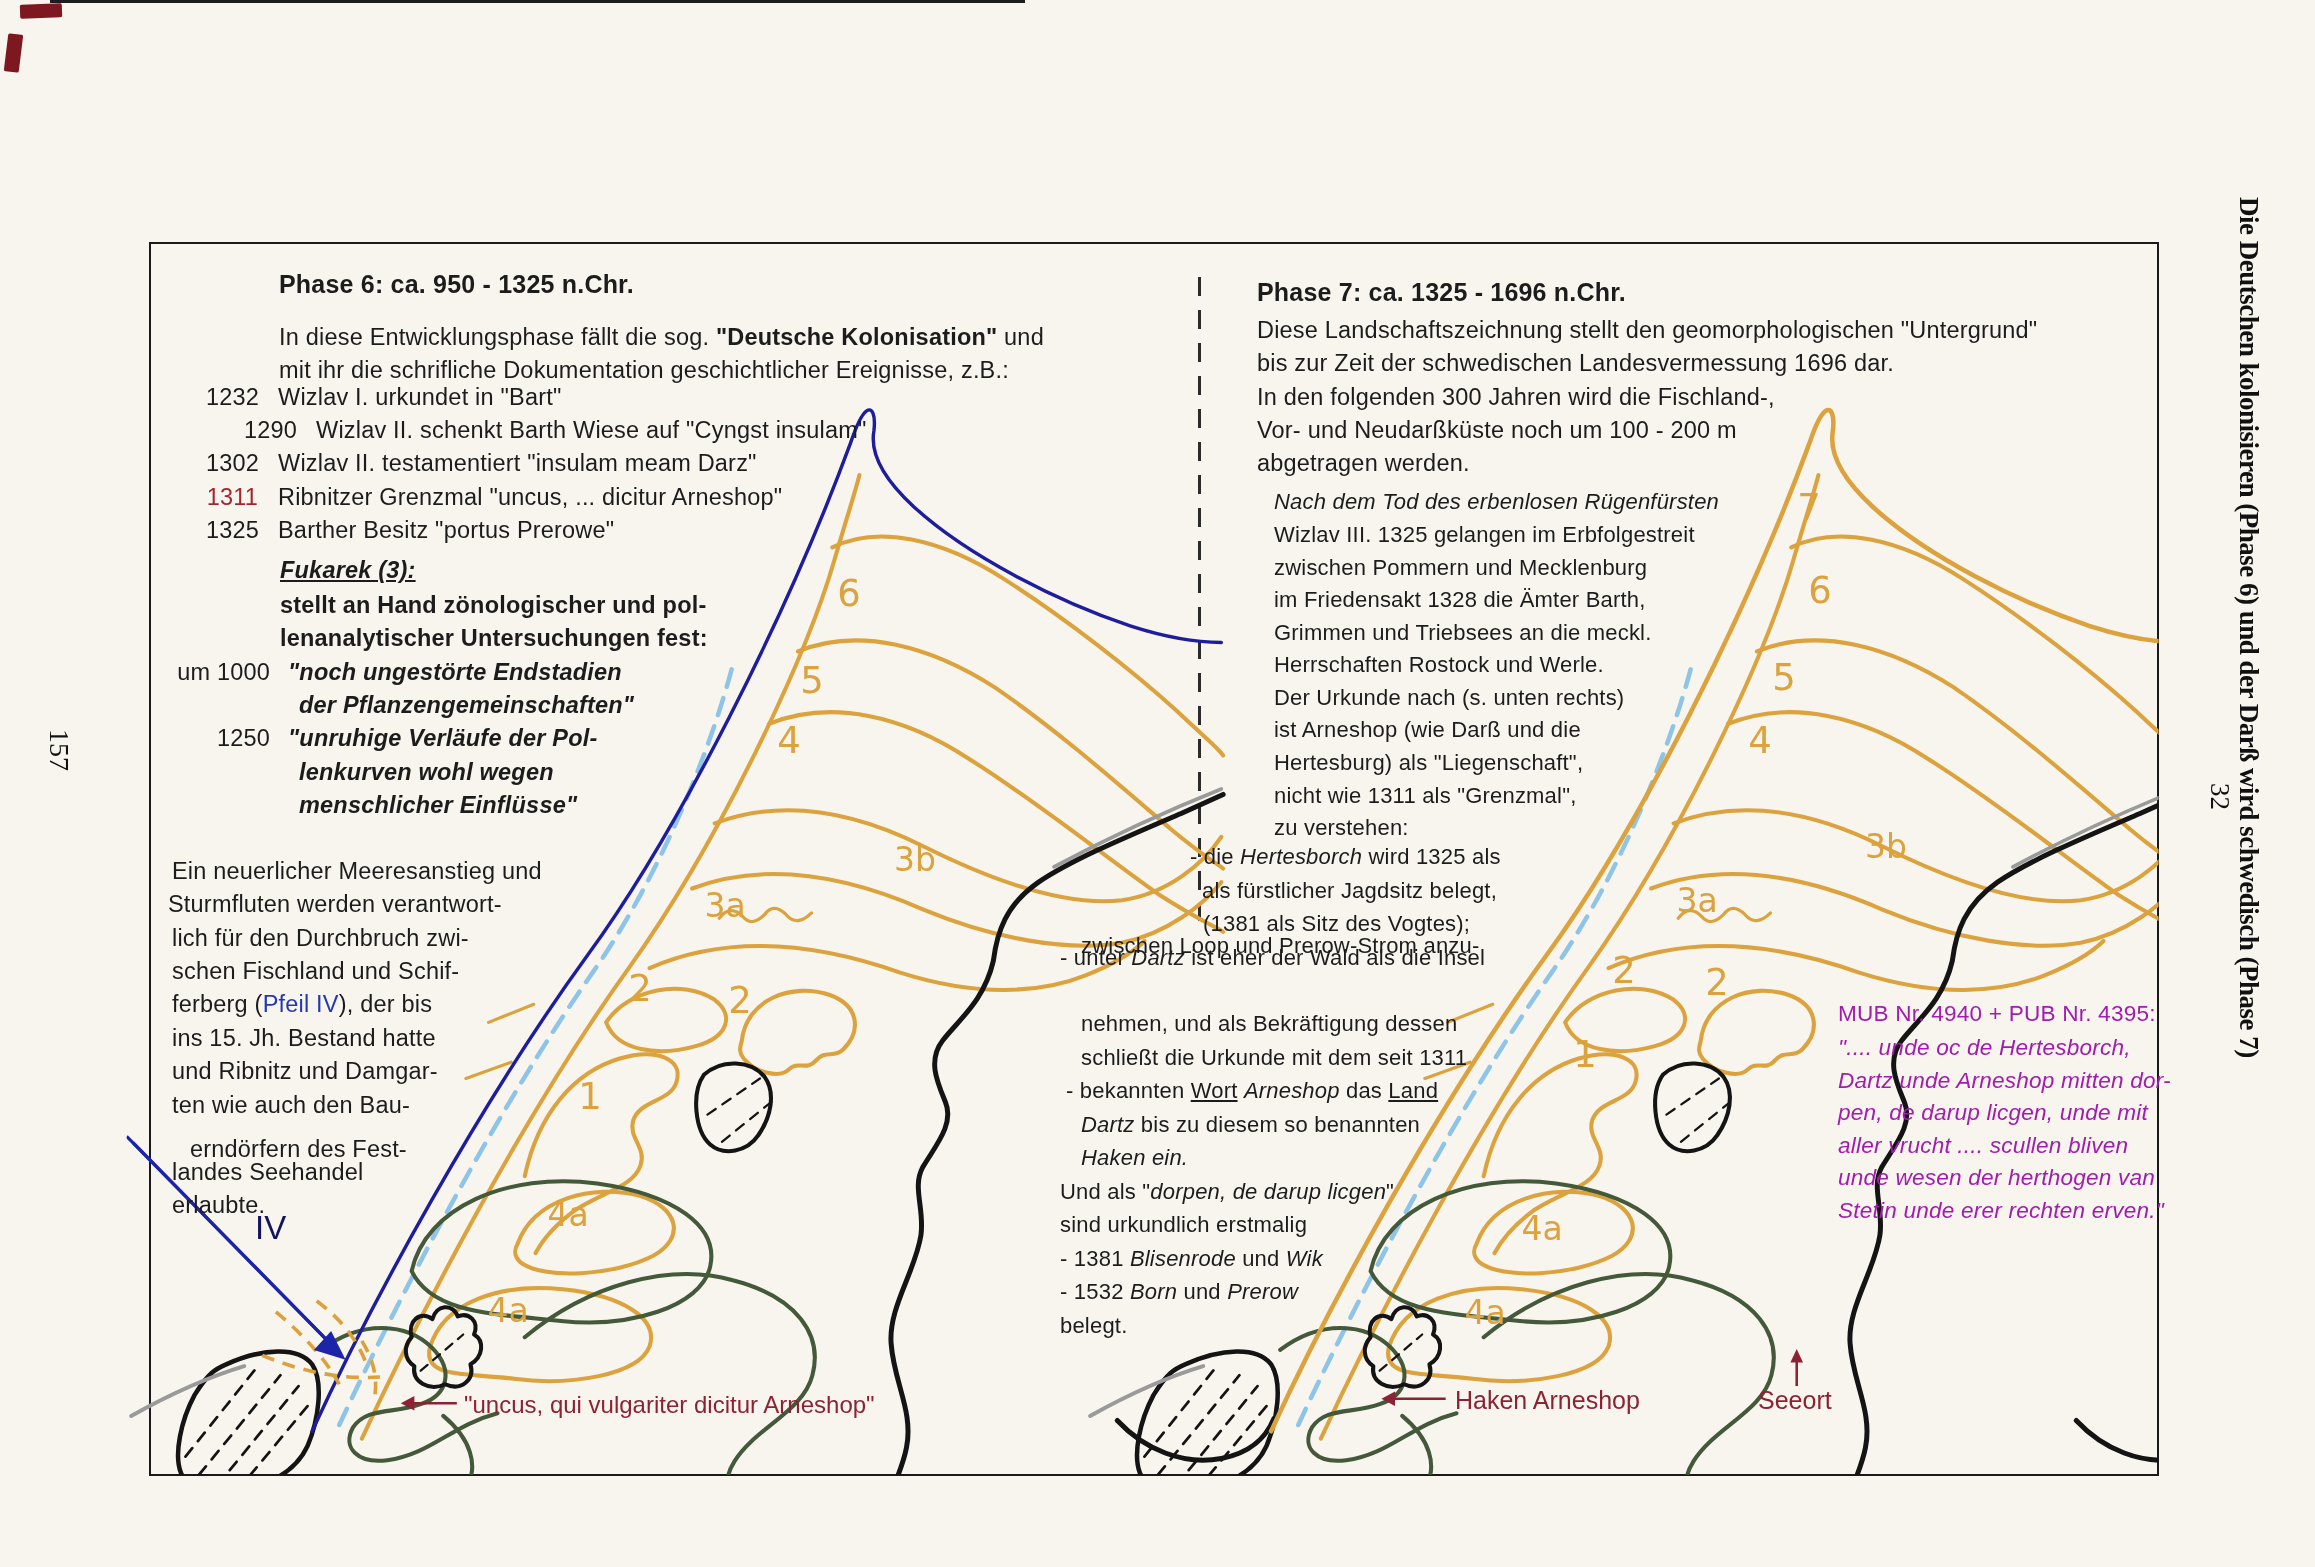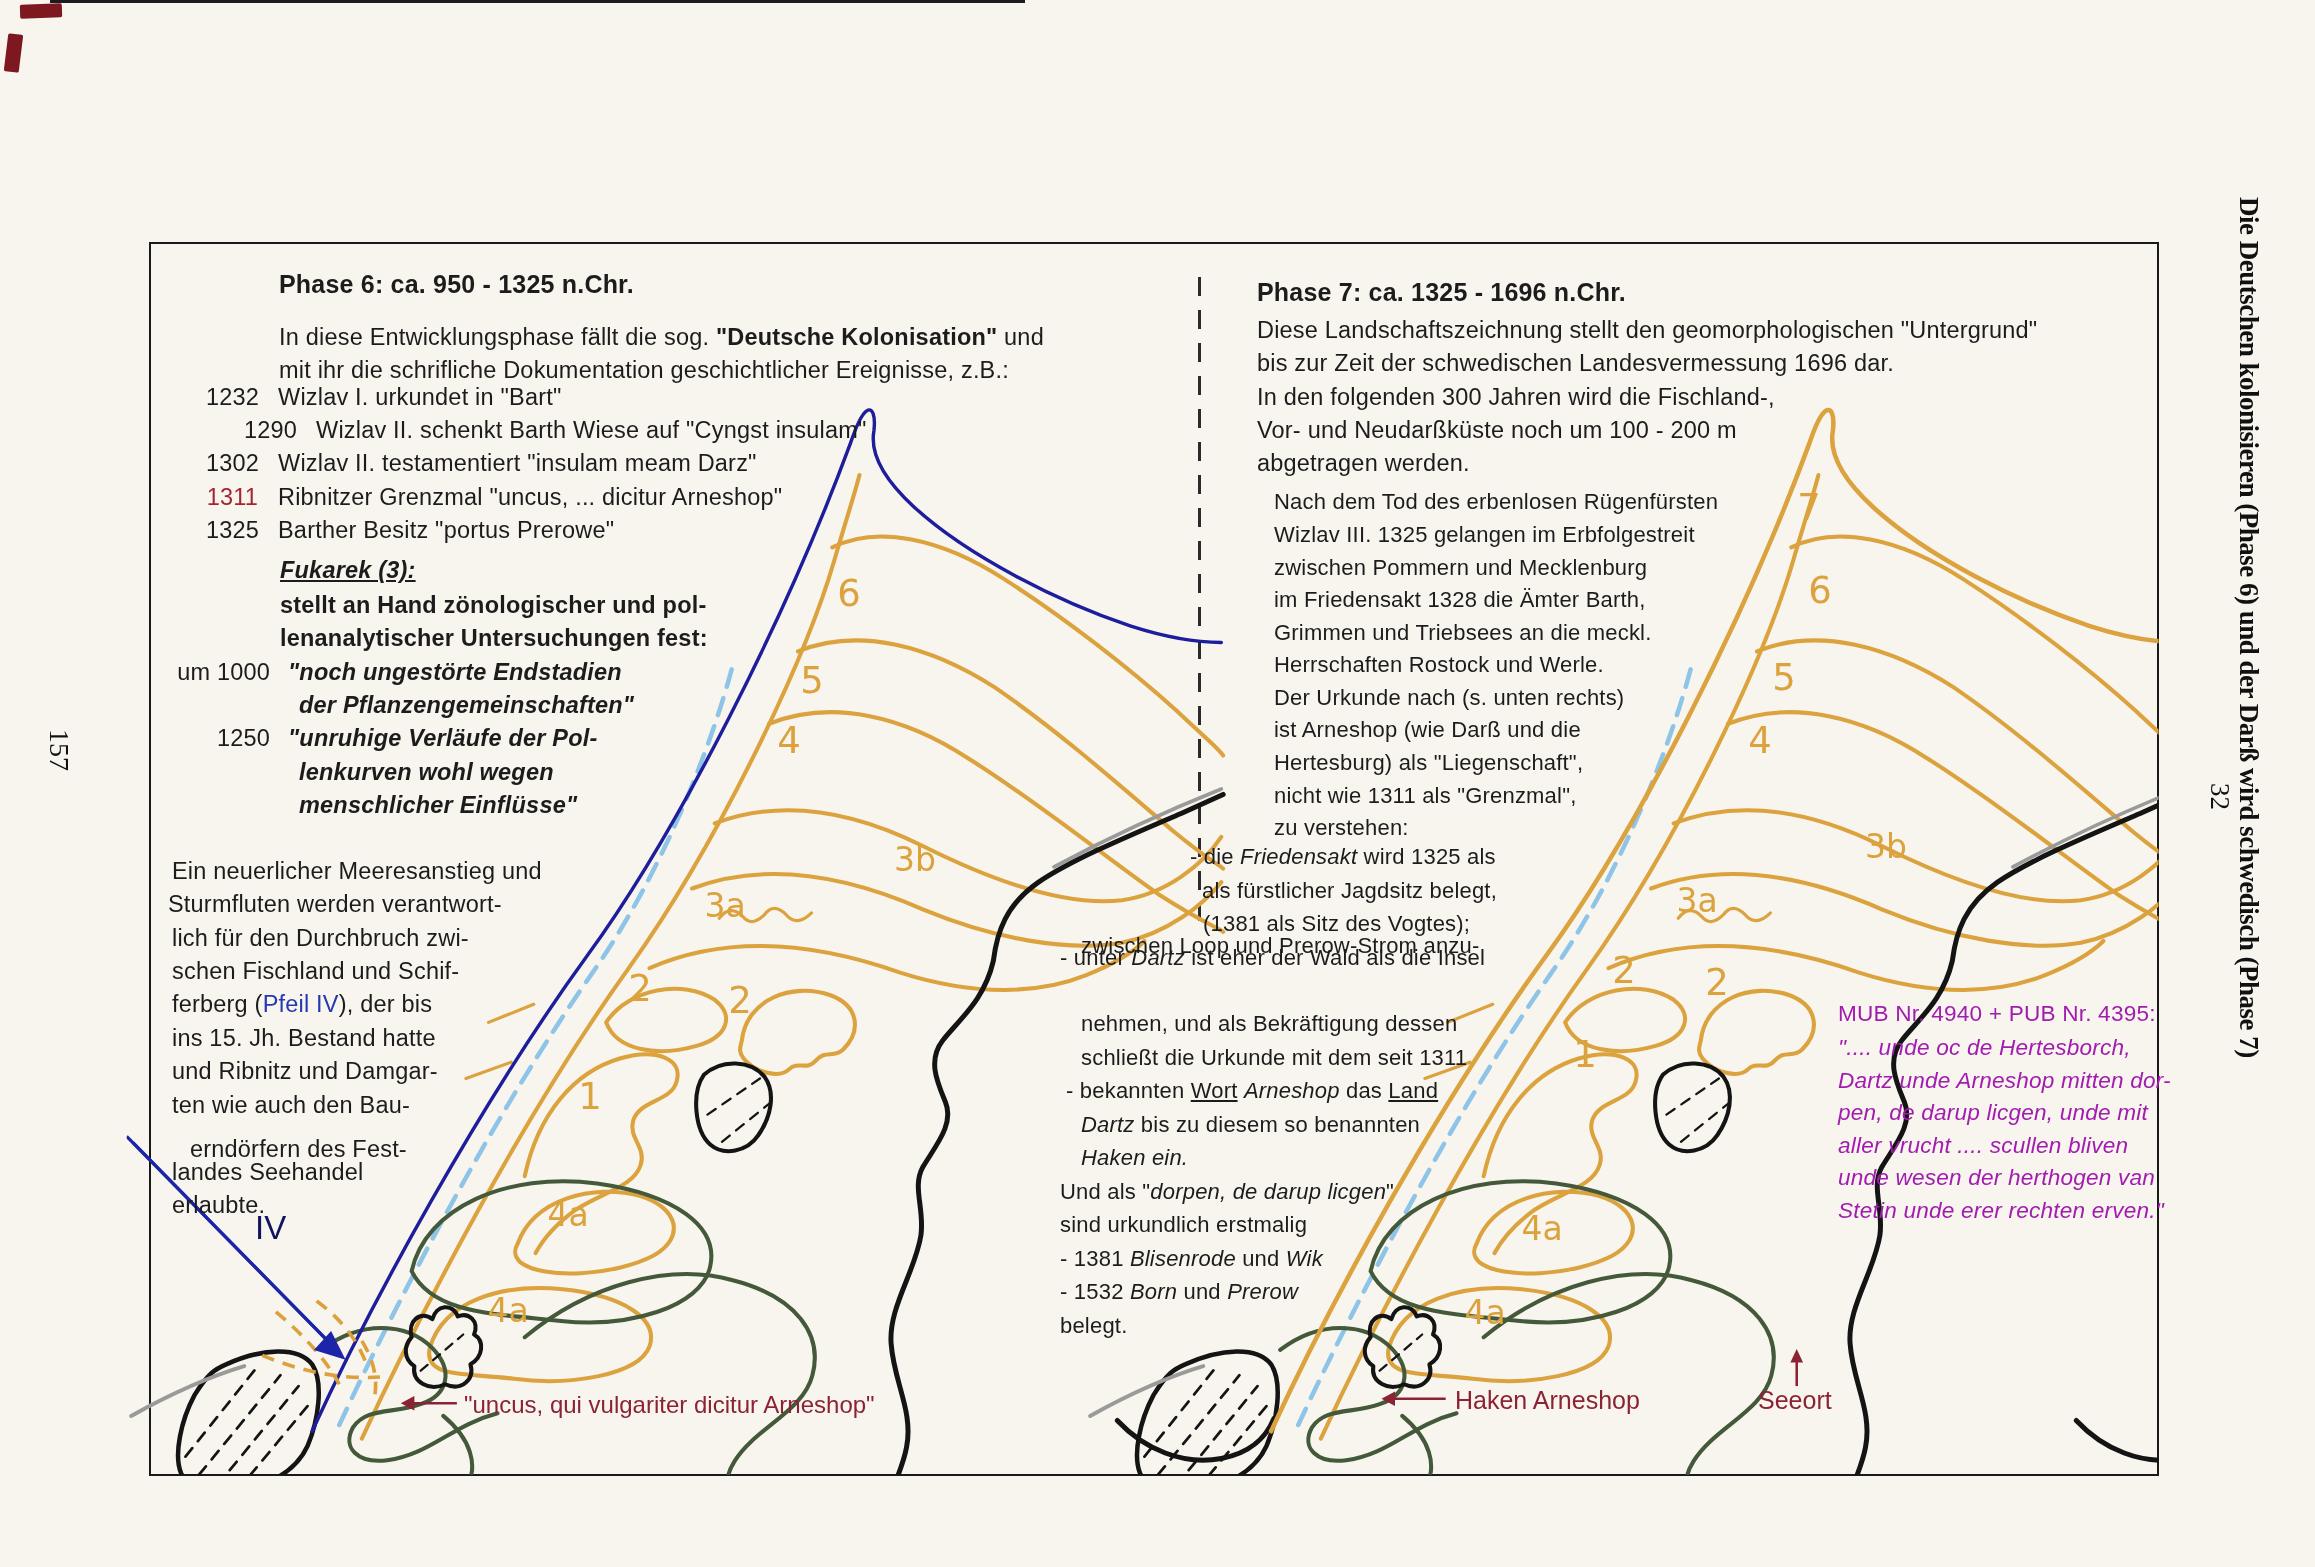--- a/index.html
+++ b/index.html
@@ -159,33 +159,33 @@
   <div class="ln txt" style="left:172px;top:1159px;">landes Seehandel</div>
   <div class="ln txt" style="left:172px;top:1192px;">erlaubte.</div>
 
   <div class="ln b txt" style="left:1257px;top:279px;font-size:25px;">Phase 7: ca. 1325 - 1696 n.Chr.</div>
   <div class="ln txt" style="left:1257px;top:317px;">Diese Landschaftszeichnung stellt den geomorphologischen "Untergrund"</div>
   <div class="ln txt" style="left:1257px;top:350px;">bis zur Zeit der schwedischen Landesvermessung 1696 dar.</div>
   <div class="ln txt" style="left:1257px;top:384px;">In den folgenden 300 Jahren wird die Fischland-,</div>
   <div class="ln txt" style="left:1257px;top:417px;">Vor- und Neudarßküste noch um 100 - 200 m</div>
   <div class="ln txt" style="left:1257px;top:450px;">abgetragen werden.</div>
 
-  <div class="ln sm txt" style="left:1274px;top:488px;">Nach dem Tod des erbenlosen Rügenfürsten</div>
+  <div class="ln sm txt" style="left:1274px;top:488px;font-style:italic;">Nach dem Tod des erbenlosen Rügenfürsten</div>
   <div class="ln sm txt" style="left:1274px;top:521px;">Wizlav III. 1325 gelangen im Erbfolgestreit</div>
   <div class="ln sm txt" style="left:1274px;top:554px;">zwischen Pommern und Mecklenburg</div>
   <div class="ln sm txt" style="left:1274px;top:586px;">im Friedensakt 1328 die Ämter Barth,</div>
   <div class="ln sm txt" style="left:1274px;top:619px;">Grimmen und Triebsees an die meckl.</div>
   <div class="ln sm txt" style="left:1274px;top:651px;">Herrschaften Rostock und Werle.</div>
   <div class="ln sm txt" style="left:1274px;top:684px;">Der Urkunde nach (s. unten rechts)</div>
   <div class="ln sm txt" style="left:1274px;top:716px;">ist Arneshop (wie Darß und die</div>
   <div class="ln sm txt" style="left:1274px;top:749px;">Hertesburg) als "Liegenschaft",</div>
   <div class="ln sm txt" style="left:1274px;top:782px;">nicht wie 1311 als "Grenzmal",</div>
   <div class="ln sm txt" style="left:1274px;top:814px;">zu verstehen:</div>
 
-  <div class="ln sm txt" style="left:1190px;top:843px;"><span>- die </span><span class="i">Friedensakt</span><span> wird 1325 als</span></div>
+  <div class="ln sm txt" style="left:1190px;top:843px;"><span>- die </span><span class="i">Hertesborch</span><span> wird 1325 als</span></div>
   <div class="ln sm txt" style="left:1202px;top:877px;">als fürstlicher Jagdsitz belegt,</div>
   <div class="ln sm txt" style="left:1203px;top:910px;">(1381 als Sitz des Vogtes);</div>
   <div class="ln sm txt" style="left:1060px;top:944px;"><span>- unter </span><span class="i">Dartz</span><span> ist eher der Wald als die Insel</span></div>
   <div class="ln sm txt" style="left:1081px;top:932px;">zwischen Loop und Prerow-Strom anzu-</div>
   <div class="ln sm txt" style="left:1081px;top:1010px;">nehmen, und als Bekräftigung dessen</div>
   <div class="ln sm txt" style="left:1081px;top:1044px;">schließt die Urkunde mit dem seit 1311</div>
   <div class="ln sm txt" style="left:1066px;top:1077px;"><span>- bekannten </span><span class="u">Wort</span><span> </span><span class="i">Arneshop</span><span> das </span><span class="u">Land</span></div>
   <div class="ln sm txt" style="left:1081px;top:1111px;"><span class="i">Dartz</span><span> bis zu diesem so benannten</span></div>
   <div class="ln sm txt" style="left:1081px;top:1144px;font-style:italic;">Haken ein.</div>
   <div class="ln sm txt" style="left:1060px;top:1178px;"><span>Und als "</span><span class="i">dorpen, de darup licgen</span><span>"</span></div>

